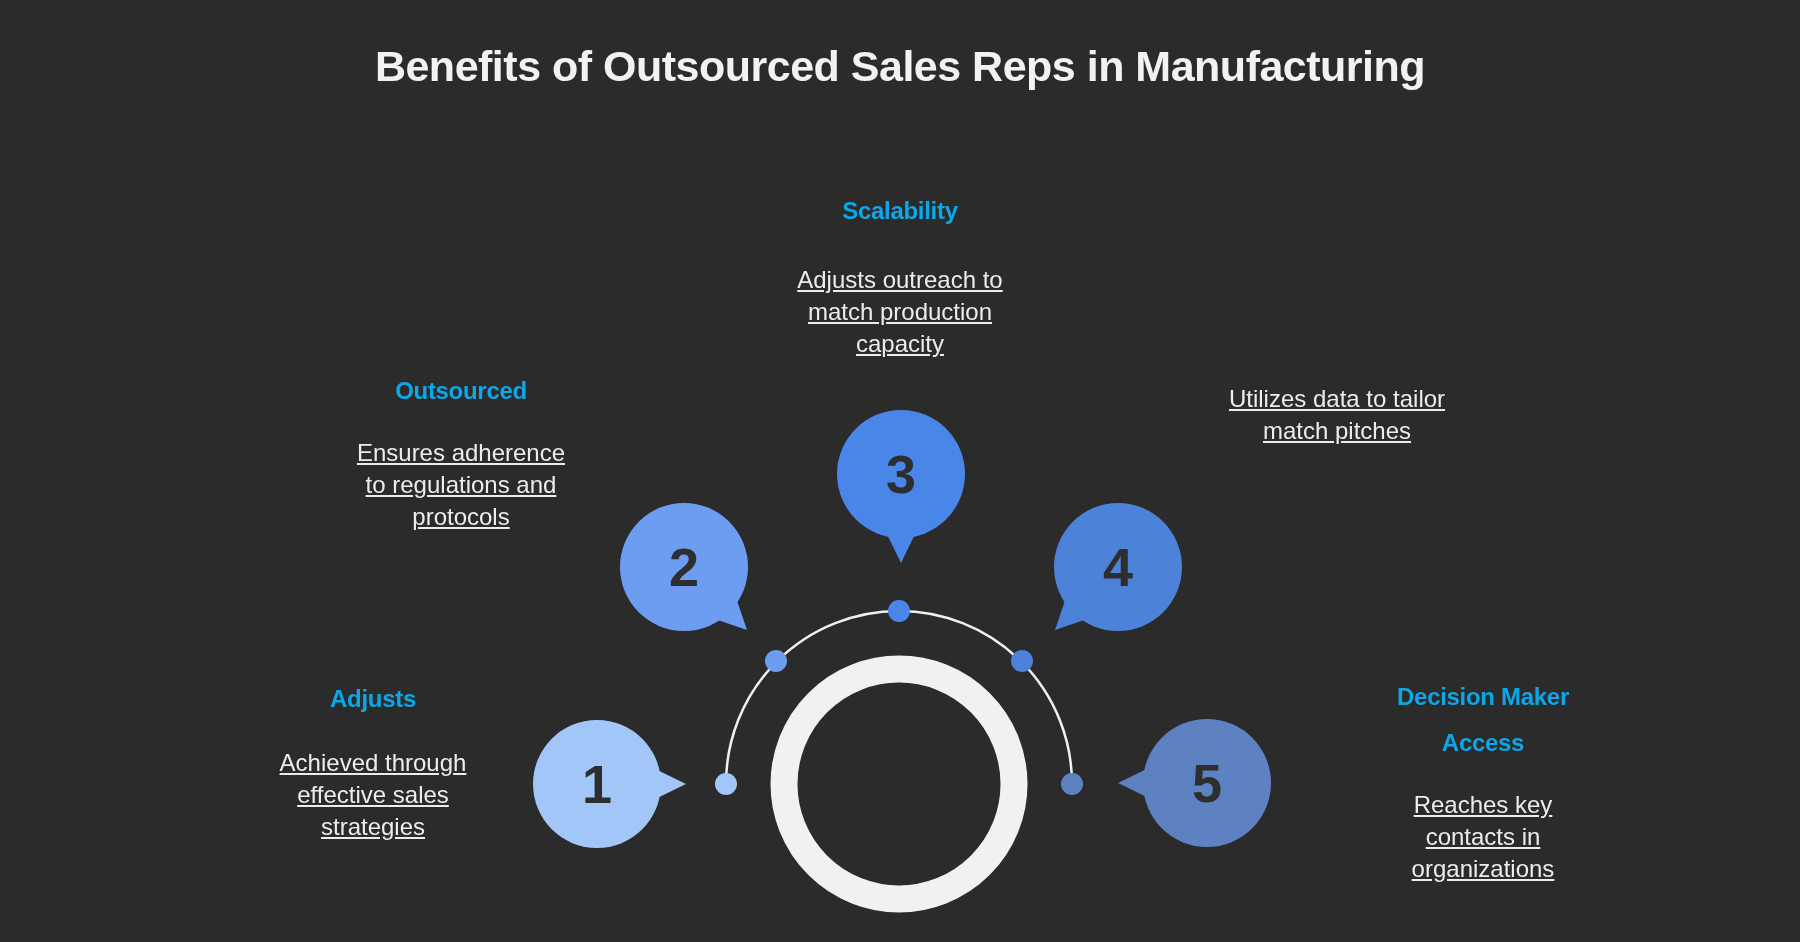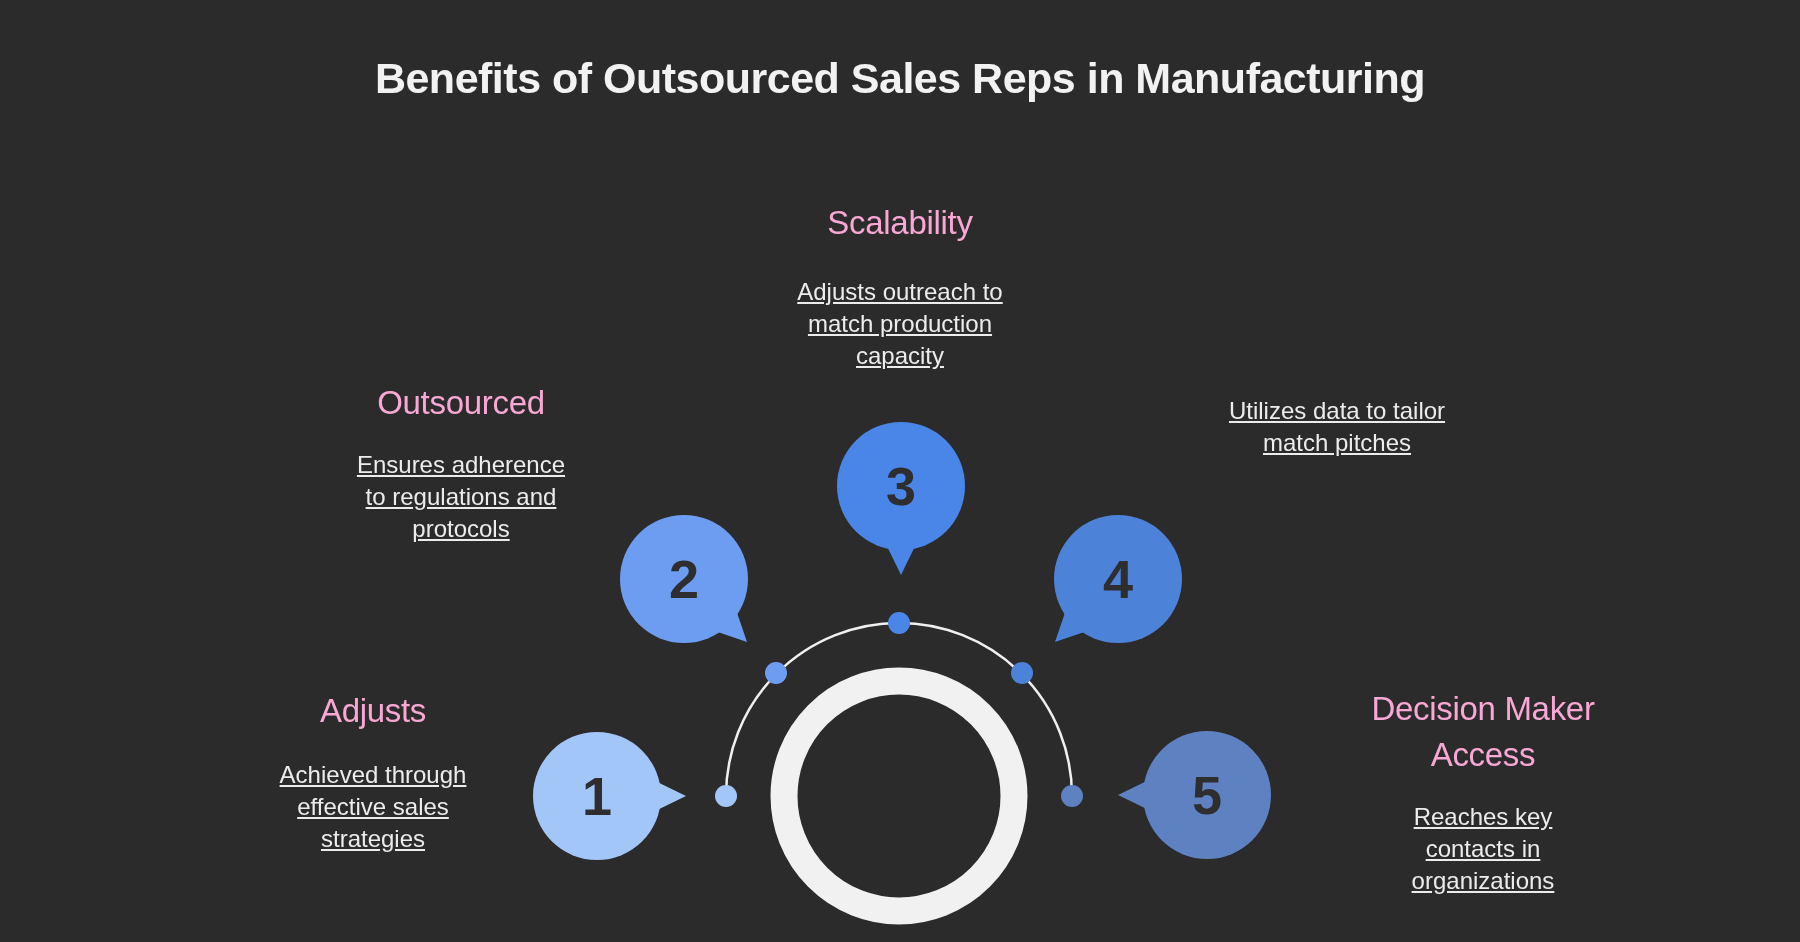--- a/index.html
+++ b/index.html
@@ -6,21 +6,20 @@
   body {
     width: 1800px; height: 942px;
     background: #2b2b2b;
     font-family: "Liberation Sans", sans-serif;
     overflow: hidden;
   }
   .canvas {
     position: relative;
     width: 1800px; height: 690px;
     background: #2b2b2b;
-    margin-top: 12px;
   }
   .title {
     position: absolute;
     left: 0; top: 40px; width: 1800px;
     text-align: center;
     font-size: 43px; font-weight: 700;
     letter-spacing: -0.5px;
     color: #f2f2f2;
     line-height: 52px;
     white-space: nowrap;
@@ -44,23 +43,23 @@
   .bubble-2 { left: 620px; top: 503px; }
   .bubble-3 { left: 837px; top: 410px; }
   .bubble-4 { left: 1054px; top: 503px; }
   .bubble-5 { left: 1143px; top: 719px; }
   .label {
     position: absolute;
     width: 420px;
     text-align: center;
   }
   .label .heading {
-    font-size: 33px; font-weight: 400;
+    font-size: 24px; font-weight: 700;
     letter-spacing: -0.3px;
-    color: #f9a8d4;
+    color: #0ea5e9;
     line-height: 46px;
     white-space: pre-line;
   }
   .label .desc {
     font-size: 24px; font-weight: 400;
     color: #ececec;
     line-height: 32px;
     white-space: pre-line;
     text-decoration: underline;
   }

